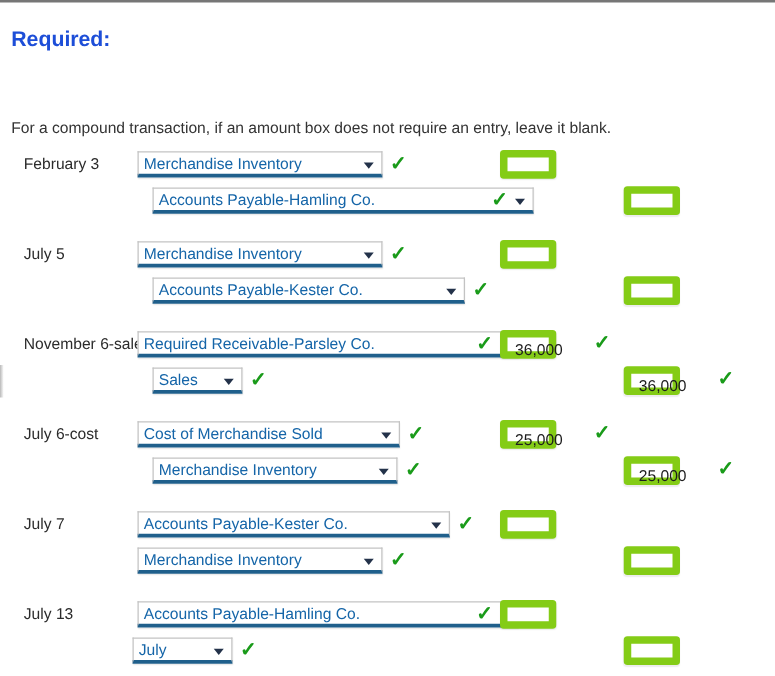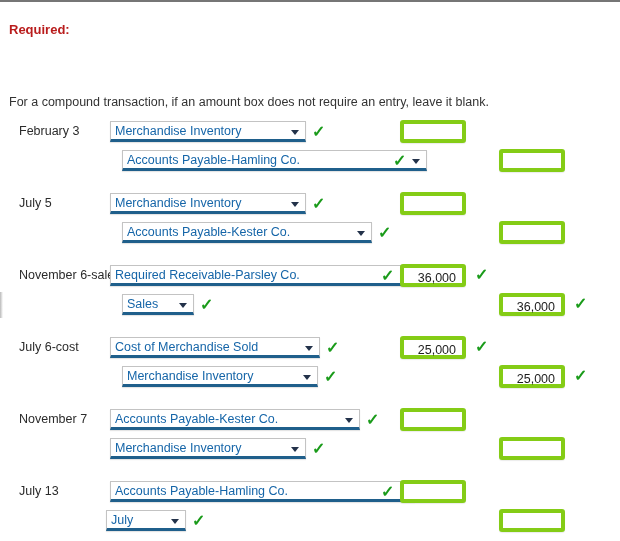--- a/index.html
+++ b/index.html
@@ -34,22 +34,22 @@
     position: absolute;
     top: 2px; left: 0;
     width: 620px;
     height: 539px;
   }
   #required-label {
     position: absolute;
     top: 20px;
     left: 9px;
     font-weight: bold;
-    font-size: 13px;
-    color: #b91c1c;
+    font-size: 17px;
+    color: #1d4ed8;
   }
   #instruction-1 {
     position: absolute;
     top: 58px;
     left: 9px;
     font-size: 12.5px;
   }
   #instruction-2 {
     position: absolute;
     top: 93px;
@@ -130,24 +130,24 @@
     font-size: 16px;
     color: #1a9b1a;
     font-weight: bold;
     line-height: 20px;
   }
 
   
   .amount-box {
     position: absolute;
     box-sizing: border-box;
-    width: 66px;
+    width: 45px;
     height: 23px;
     background: #ffffff;
-    border: 4px solid #84cc16;
+    border: 6px solid #84cc16;
     border-radius: 3px;
     font-family: "Liberation Sans", sans-serif;
     font-size: 12.5px;
     color: #1d1d1d;
     text-align: right;
     padding: 0 6px;
     line-height: 21px;
     box-shadow: 0 1px 1px rgba(0,0,0,0.08);
   }
   .amount-box.debit  { left: 400px; top: 0px; }
@@ -263,21 +263,21 @@
           </div>
           <span class="check" style="left:202px;">✓</span>
         </div>
         <div class="amount-box credit">25,000</div>
         <span class="check" style="left:574px;">✓</span>
       </div>
     </div>
 
     <div class="entry-group">
       <div class="jrow">
-        <div class="date-cell">November 7</div>
+        <div class="date-cell">July 7</div>
         <div class="acct-wrap debit">
           <div class="acct-select w-wider">
             <span>Accounts Payable-Kester Co.</span>
             <span class="caret"></span>
           </div>
           <span class="check" style="left:256px;">✓</span>
         </div>
         <div class="amount-box debit"></div>
       </div>
       <div class="jrow">

